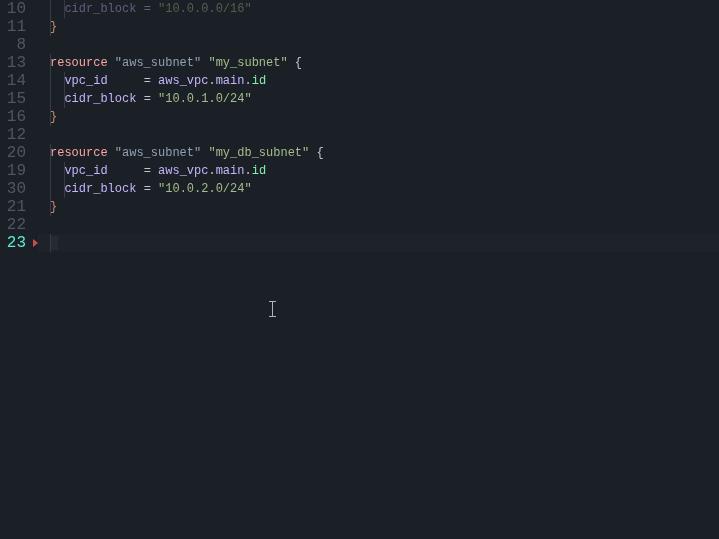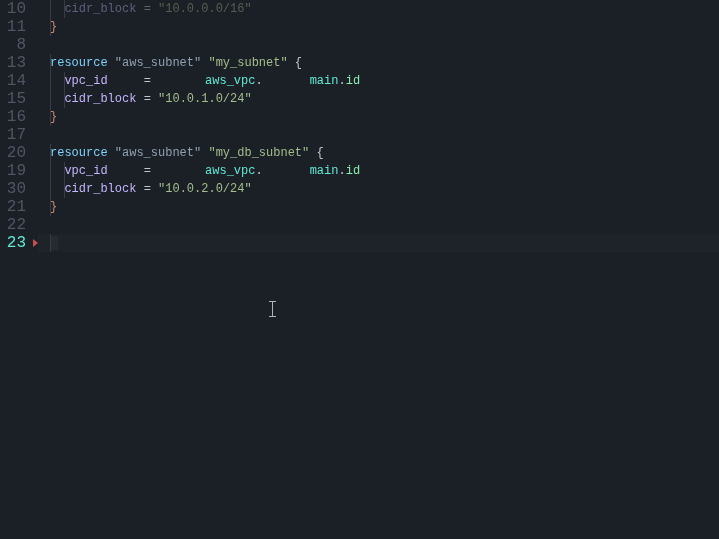--- a/index.html
+++ b/index.html
@@ -62,27 +62,27 @@
     position: relative;
   }
   .indent-guide {
     position: absolute;
     top: 0;
     bottom: 0;
     width: 1px;
     background: #363c47;
     left: 0;
   }
-  .tok-kw { color: #7dd3fc; }
+  .tok-kw { color: #fca5a5; }
   .tok-str { color: #a3be8c; }
   .tok-prop { color: #c4b5fd; }
   .tok-punc { color: #c0c5ce; }
   .tok-op { color: #c0c5ce; }
   .tok-brace { color: #d08770; }
-  .tok-id { color: #5eead4; margin-left: 47px; }
+  .tok-id { color: #c4b5fd; }
   .tok-dot { color: #c0c5ce; }
   .tok-attr { color: #86efac; }
   .tok-type { color: #8fa1b3; }
   .dim { opacity: 0.4; }
   .code-content { position: relative; z-index: 1; padding-left: 12px;}
   .cursor-line-hl {
     position: absolute;
     left: 0;
     right: 0;
     height: 18px;
@@ -154,21 +154,21 @@
       <div class="gutter-line">
         <span class="lineno">14</span>
       </div>
       <div class="gutter-line">
         <span class="lineno">15</span>
       </div>
       <div class="gutter-line">
         <span class="lineno">16</span>
       </div>
       <div class="gutter-line">
-        <span class="lineno">17</span>
+        <span class="lineno">12</span>
       </div>
       <div class="gutter-line">
         <span class="lineno">20</span>
       </div>
       <div class="gutter-line">
         <span class="lineno">19</span>
       </div>
       <div class="gutter-line">
         <span class="lineno">30</span>
       </div>

